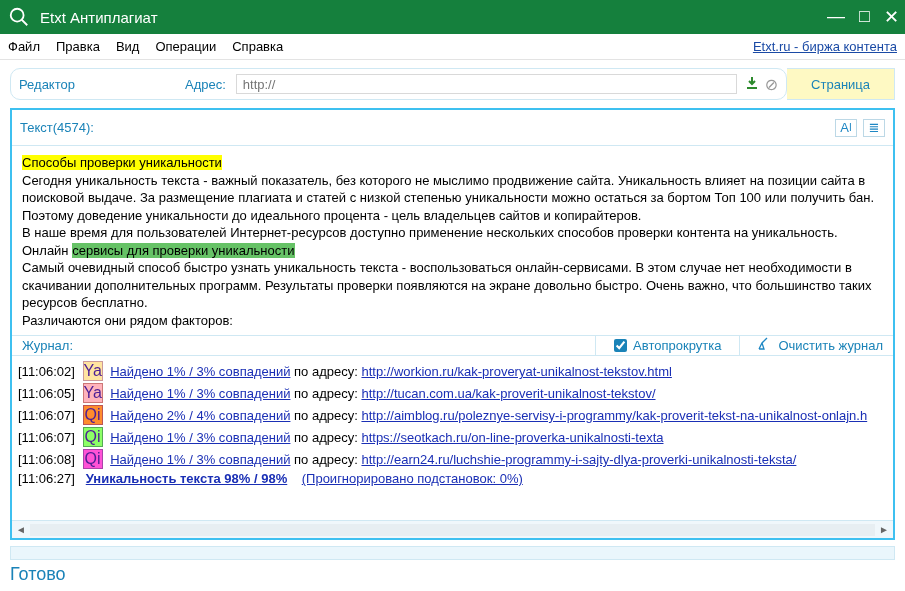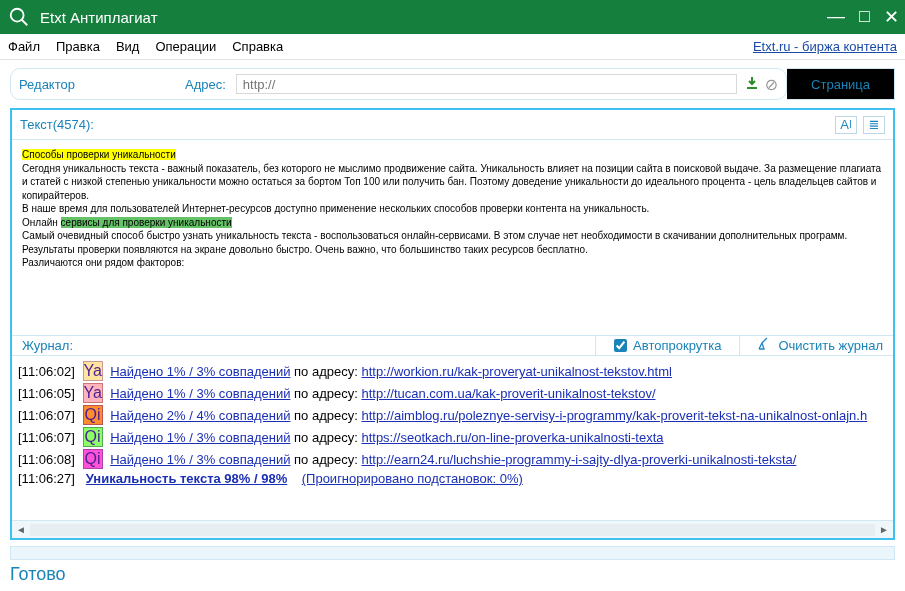--- a/index.html
+++ b/index.html
@@ -14,27 +14,27 @@
 .menubar .spacer { flex: 1; }
 .menubar .etxt-link { color: #1a4aa5; text-decoration: underline; cursor: pointer; }
 .toolbar-row { display: flex; align-items: stretch; padding: 8px 10px 4px 10px; gap: 0; }
 .toolbar-left { display:flex; align-items:center; flex:1; border:1px solid #cfe8f3; border-radius:10px; background:#fff; height:32px; padding:0 8px; }
 .toolbar-left .label { color:#1a83b8; margin-right:110px; }
 .toolbar-left .addr-label { color:#1a83b8; margin-right:10px; }
 .toolbar-left .addr-input { flex:1; height:20px; border:1px solid #d9d9d9; padding:2px 6px; font-size:13px; color:#888; }
 .toolbar-left .icons { display:flex; gap:6px; margin-left:8px; align-items:center; }
 .toolbar-left .dl-icon { color:#3a9b3a; font-weight:bold; }
 .toolbar-left .no-icon { color:#999; font-size:16px; }
-.tab-btn { border:1px solid #cfe8f3; border-left:none; background:#000000; color:#1a83b8; padding:0 24px; display:flex; align-items:center; height:32px; cursor:pointer; }
+.tab-btn { border:1px solid #cfe8f3; border-left:none; background:#fef9c3; color:#1a83b8; padding:0 24px; display:flex; align-items:center; height:32px; cursor:pointer; }
 .main-area { margin: 4px 10px 2px 10px; border: 2px solid #3ec0f0; flex:1; display:flex; flex-direction:column; overflow:hidden; }
-.text-header { display:flex; align-items:center; border-bottom:1px solid #cfe8f3; height:30px; padding:0 8px; }
+.text-header { display:flex; align-items:center; border-bottom:1px solid #cfe8f3; height:36px; padding:0 8px; }
 .text-header .label { color:#1a83b8; }
 .text-header .right-icons { margin-left:auto; display:flex; gap:6px; }
 .icon-box { border:1px solid #bcd8e6; width:22px; height:18px; display:flex; align-items:center; justify-content:center; font-size:13px; color:#1e87c4; cursor:pointer; }
-.text-body { flex:1; overflow-y:auto; padding:8px 10px; font-size:10px; line-height:1.35; }
+.text-body { flex:1; overflow-y:auto; padding:8px 10px; font-size:13px; line-height:1.35; }
 .highlight-yellow { background:#ffff00; }
 .highlight-green { background:#66c266; }
 .journal-header { border-top:1px solid #cfe8f3; border-bottom:1px solid #cfe8f3; height:21px; display:flex; align-items:center; padding:0 10px; gap:16px; }
 .journal-header .label { color:#1a83b8; flex:1; }
 .journal-header .auto { display:flex; align-items:center; gap:6px; color:#1a83b8; border-left:1px solid #cfe8f3; border-right:1px solid #cfe8f3; height:100%; padding:0 18px; cursor:pointer; }
 .journal-header .auto input { accent-color:#1a83b8; }
 .journal-header .clear { display:flex; align-items:center; gap:8px; color:#1a83b8; cursor:pointer; }
 .journal-body { height:164px; overflow:auto; padding:4px 6px 4px 6px; font-size:13px; }
 .journal-body .row { white-space:nowrap; padding:1px 0; }
 .journal-body .time { color:#000; }

